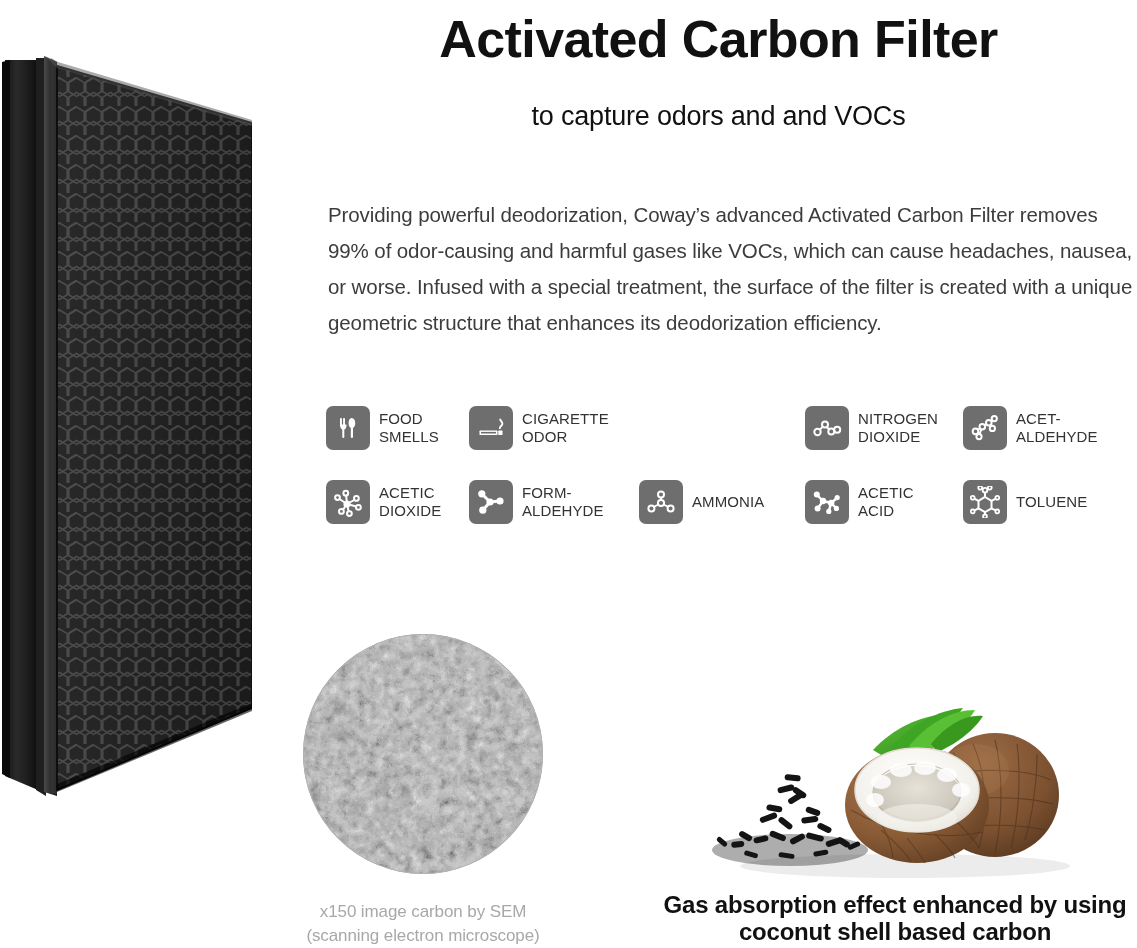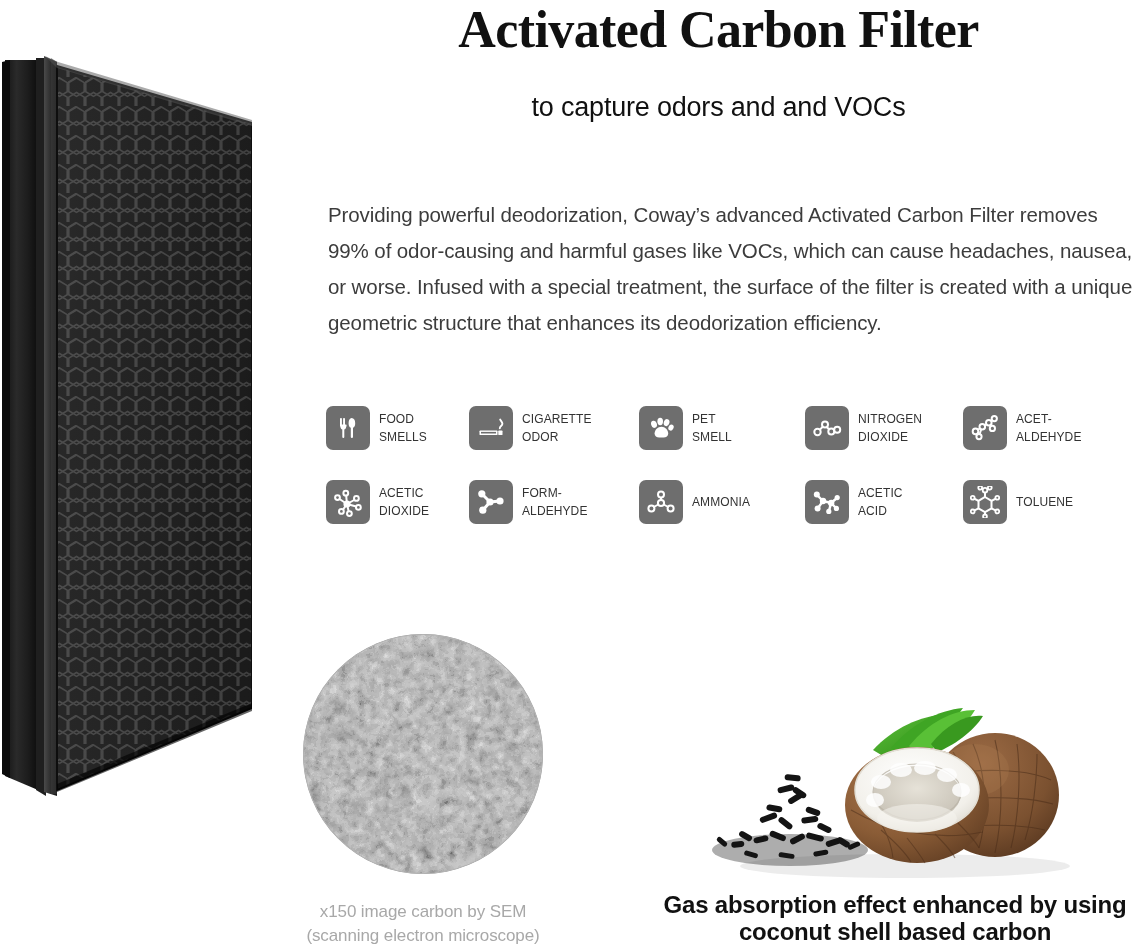--- a/index.html
+++ b/index.html
@@ -23,24 +23,23 @@
     top: 0px;
     width: 837px;
     text-align: center;
   }
   #main-title {
     font-size: 52px;
     font-weight: bold;
     letter-spacing: -0.6px;
     color: #111111;
     line-height: 1.0;
-    margin: 0;
+    margin: 9px;
     padding-top: 4px;
     white-space: nowrap;
-    font-family: Liberation Serif, serif;
   }
   #subtitle {
     font-size: 27px;
     font-weight: normal;
     color: #111111;
     margin: 16px;
     padding-top: 20px;
     letter-spacing: -0.2px;
     white-space: nowrap;
   }
@@ -79,21 +78,21 @@
     height: 44px;
     border-radius: 7px;
     background: #6e6e6e;
     flex: 0 0 auto;
     display: flex;
     align-items: center;
     justify-content: center;
   }
   .icon-box svg { display: block; }
   .icon-label {
-    font-size: 12px;
+    font-size: 15px;
     line-height: 18px;
     color: #333333;
     letter-spacing: 0.1px;
     white-space: pre-line;
   }
 
   
   .col-0 { left: 0px; }
   .col-1 { left: 143px; }
   .col-2 { left: 313px; }
@@ -251,35 +250,20 @@
             <rect x="21.3" y="15.5" width="4.2" height="4.6" rx="0.7"></rect>
             <rect x="4" y="16.9" width="15" height="1.6" fill="#6e6e6e"></rect>
           </g>
           <path d="M22.8 13.2 c0 -2 2.6 -2.3 2.6 -4.4 c0 -1.8 -1.4 -2.6 -2.2 -4.2" fill="none" stroke="#ffffff" stroke-width="1.9" stroke-linecap="round"></path>
         </svg>
       </span>
       <span class="icon-label">CIGARETTE
 ODOR</span>
     </div>
 
-    <div class="icon-item col-2">
-      <span class="icon-box">
-        <svg width="28" height="26" viewBox="0 0 28 26">
-          <g fill="#ffffff">
-            <ellipse cx="7" cy="9.3" rx="2.9" ry="3.6" transform="rotate(-16 7 9.3)"></ellipse>
-            <ellipse cx="13.2" cy="6.5" rx="2.8" ry="3.7"></ellipse>
-            <ellipse cx="19.6" cy="7.6" rx="2.8" ry="3.6" transform="rotate(16 19.6 7.6)"></ellipse>
-            <ellipse cx="24" cy="12.6" rx="2.5" ry="3.1" transform="rotate(28 24 12.6)"></ellipse>
-            <path d="M14.6 11.8 c3.4 0 6.6 3.3 6.6 6.7 c0 2.6 -2 4.1 -4.6 4.1 h-4.4 c-2.6 0 -4.6 -1.5 -4.6 -4.1 c0 -3.4 3.2 -6.7 7 -6.7 z"></path>
-          </g>
-        </svg>
-      </span>
-      <span class="icon-label">PET
-SMELL</span>
-    </div>
 
     <div class="icon-item col-3">
       <span class="icon-box">
         <svg width="30" height="24" viewBox="0 0 30 24">
           <g stroke="#ffffff" stroke-width="2" fill="none">
             <line x1="6" y1="15.5" x2="12.5" y2="9"></line>
             <line x1="12.5" y1="9" x2="19" y2="15"></line>
             <line x1="19" y1="15" x2="25" y2="14"></line>
           </g>
           <g fill="#6e6e6e" stroke="#ffffff" stroke-width="2">

